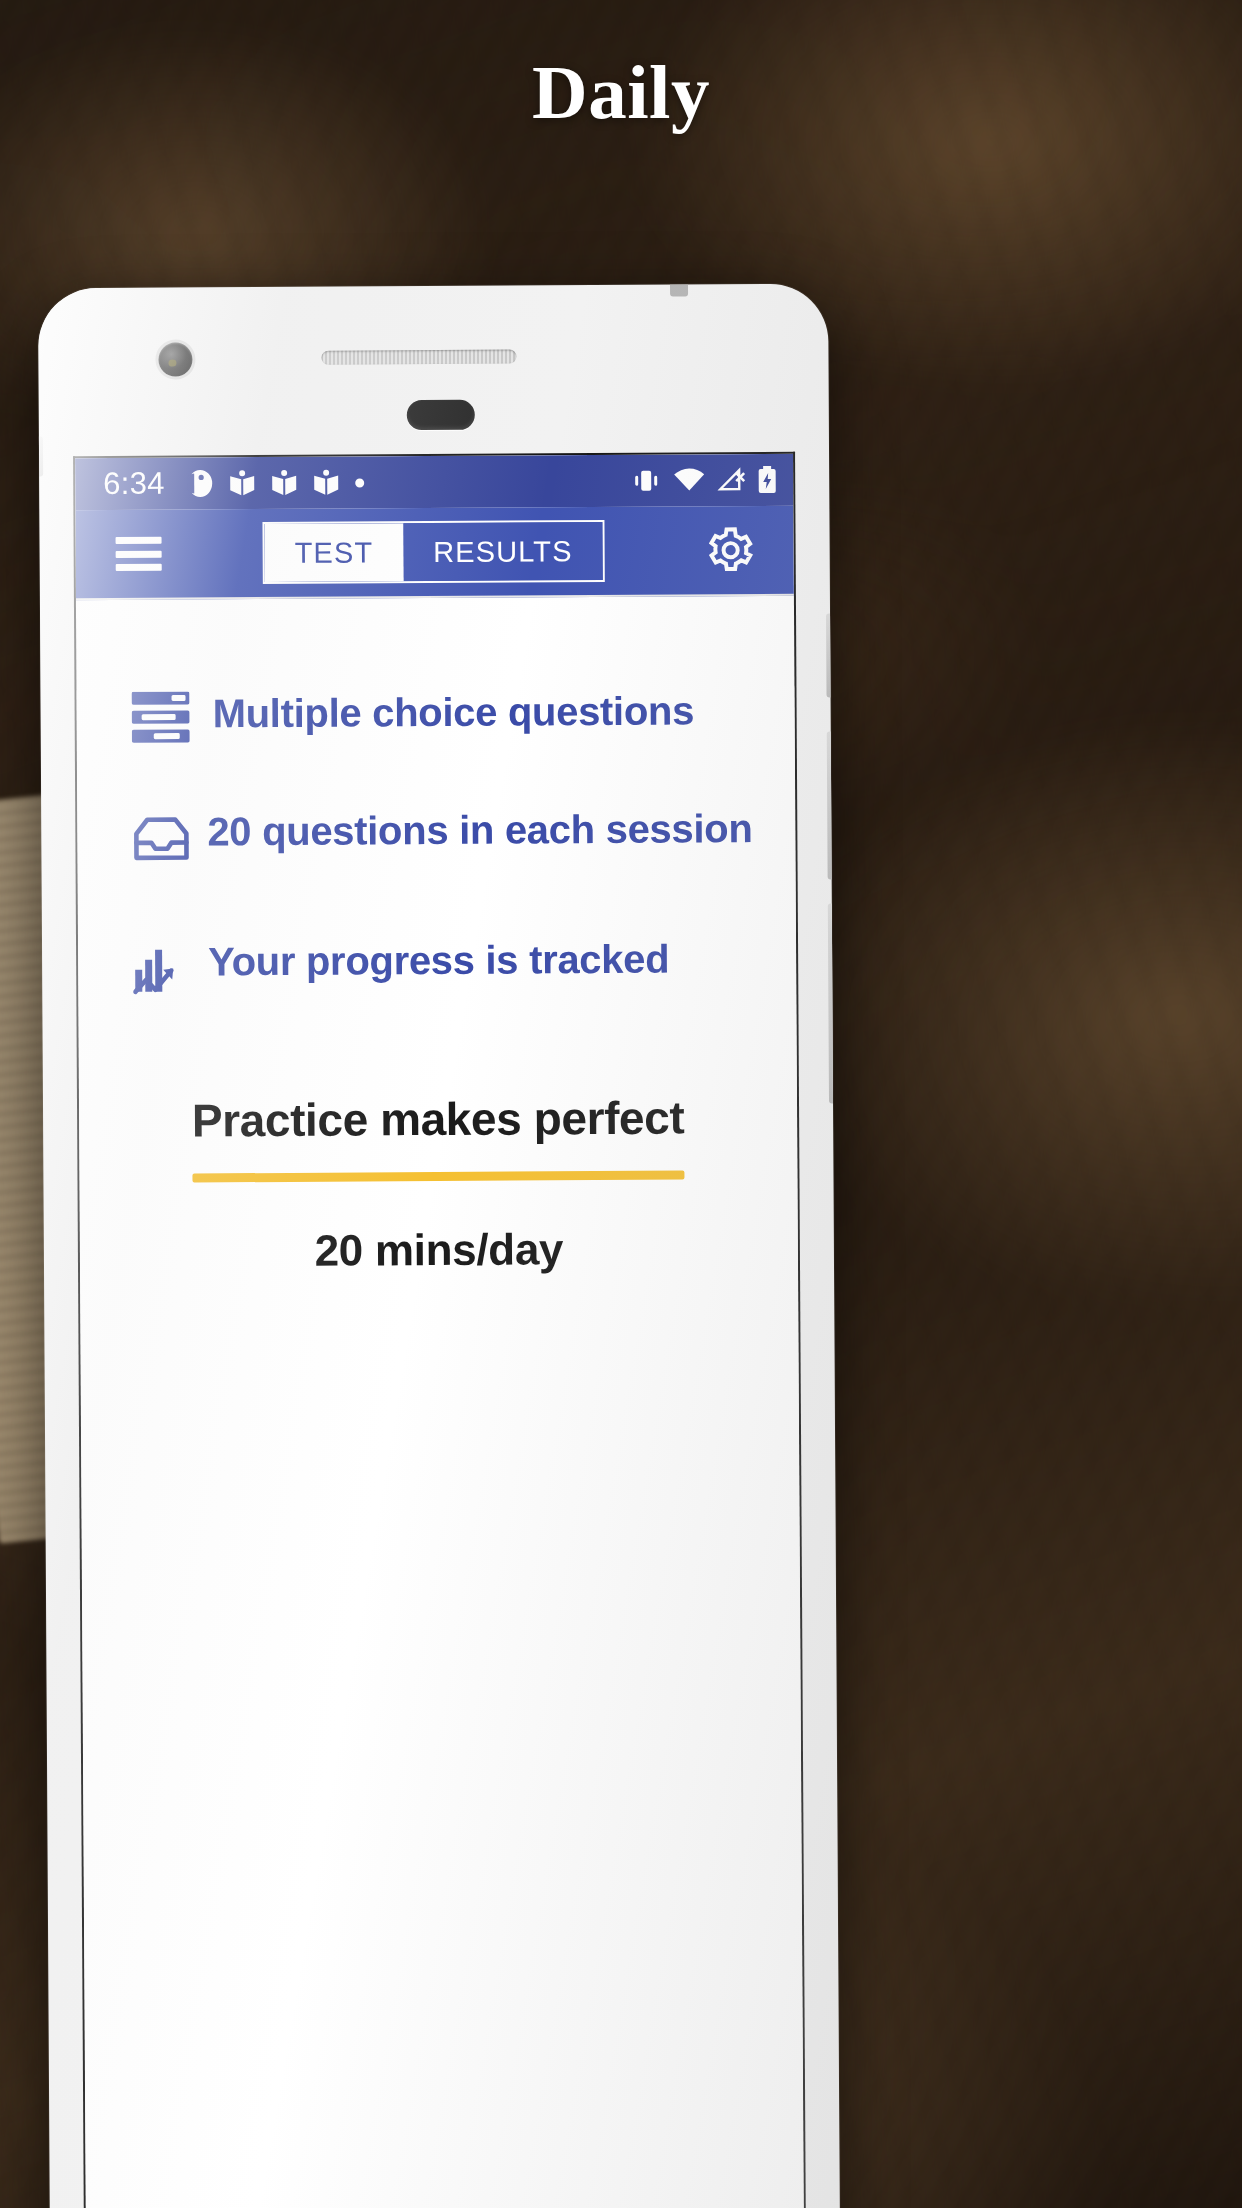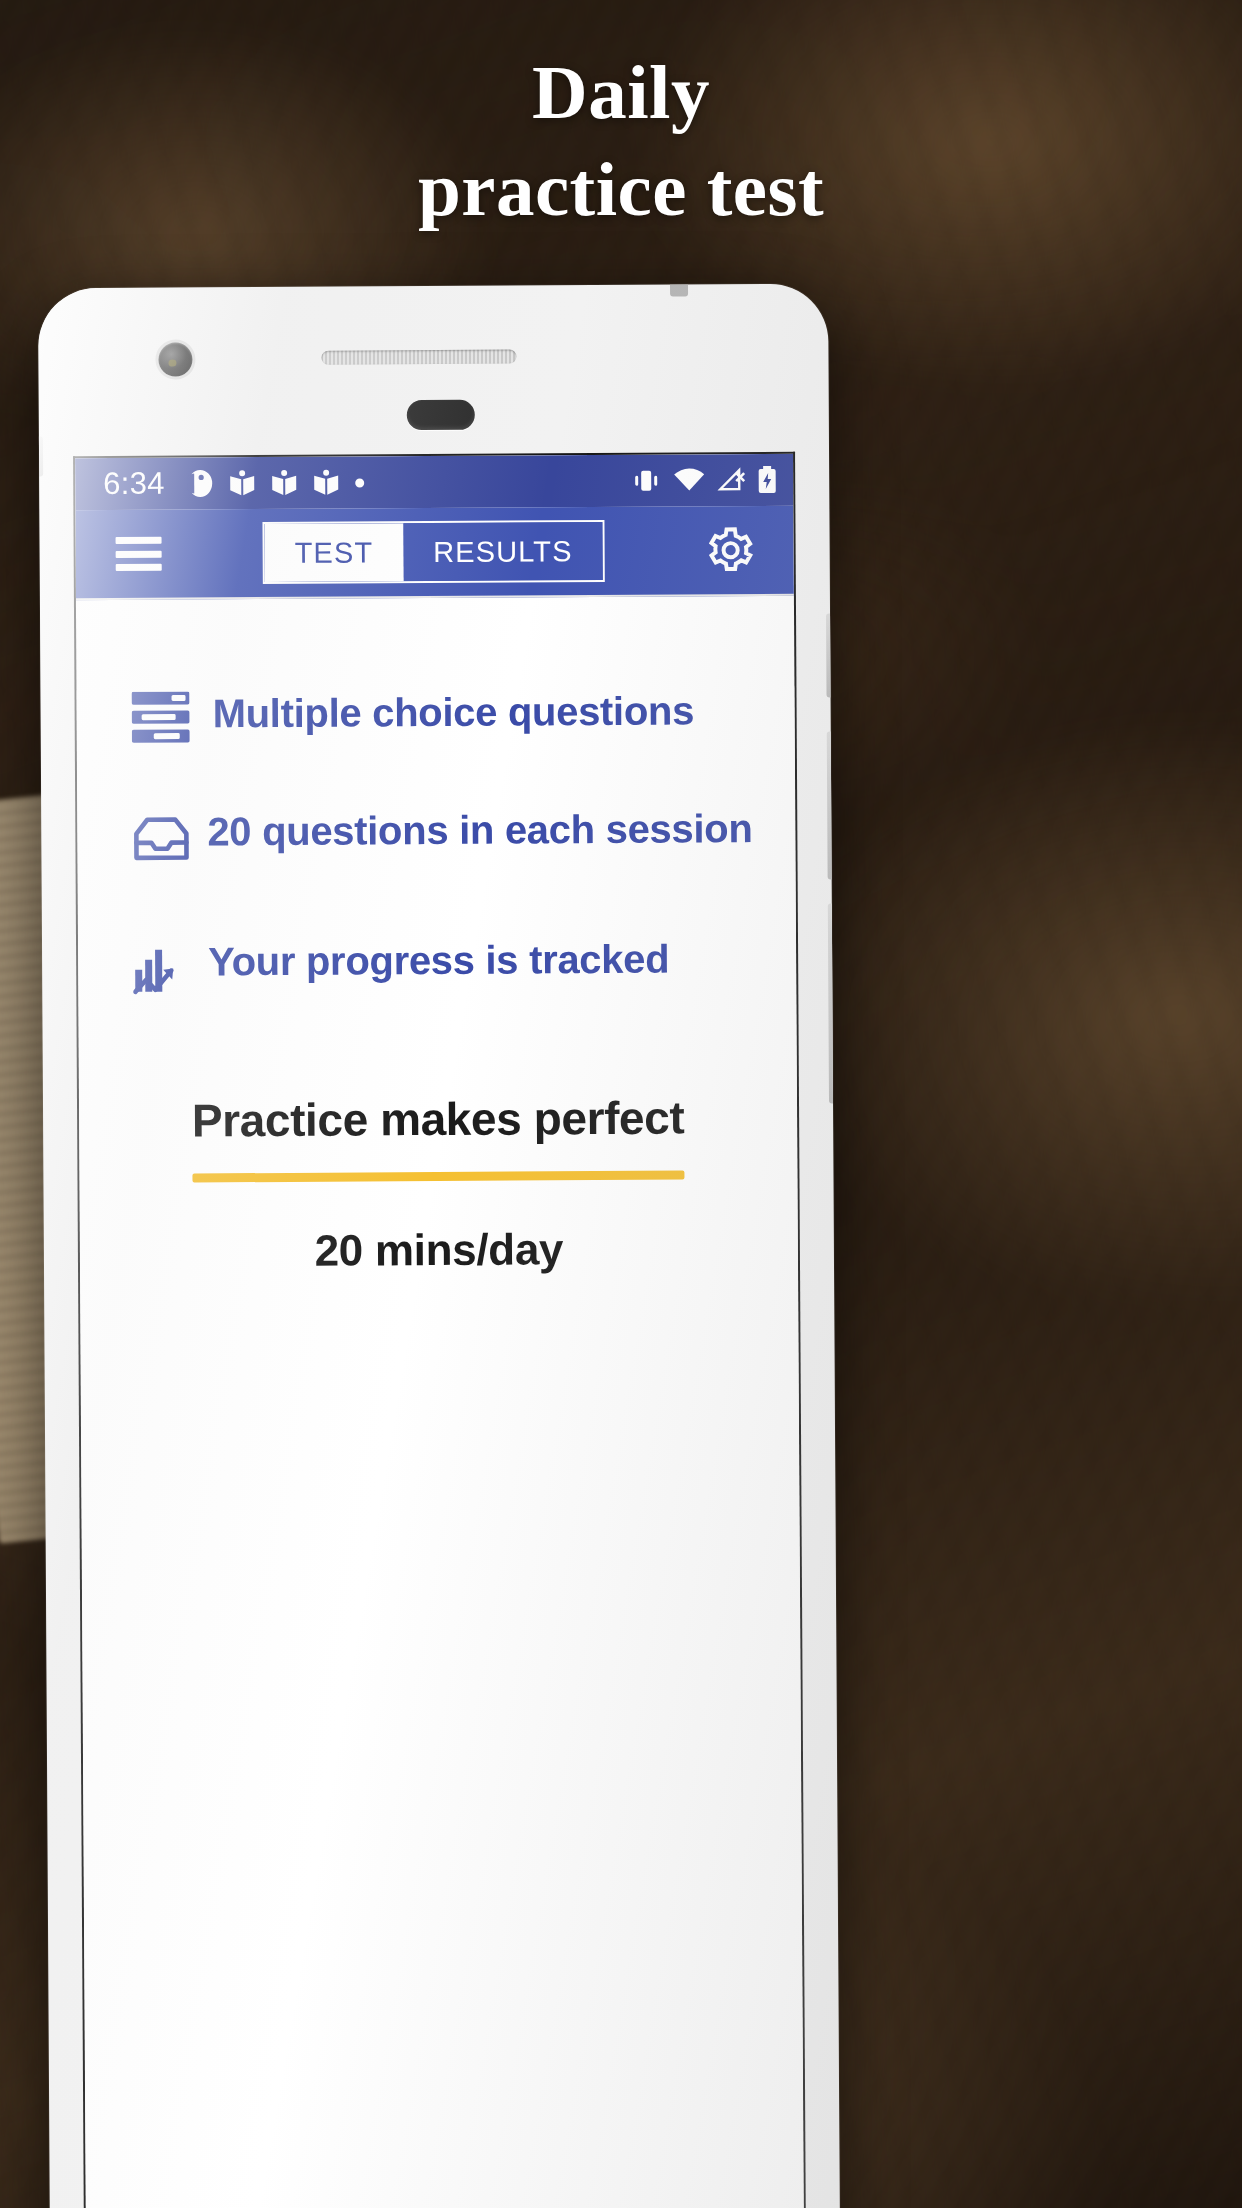--- a/index.html
+++ b/index.html
@@ -249,21 +249,20 @@
 <div class="stage">
 
   <div class="bg-photo"></div>
   <div class="bg-streaks"></div>
   <div class="bg-book">
     <div class="bg-book-lines"></div>
   </div>
 
   <div class="headline">
     <span class="l1">Daily</span>
-    <span class="l2">practice test</span>
   </div>
 
   <div class="phone">
     <div class="phone-sensor"></div>
     <div class="phone-cam"></div>
     <div class="phone-speaker"></div>
     <div class="phone-home"></div>
     <div class="side-btn b1"></div>
     <div class="side-btn b2"></div>
     <div class="side-btn b3"></div>

